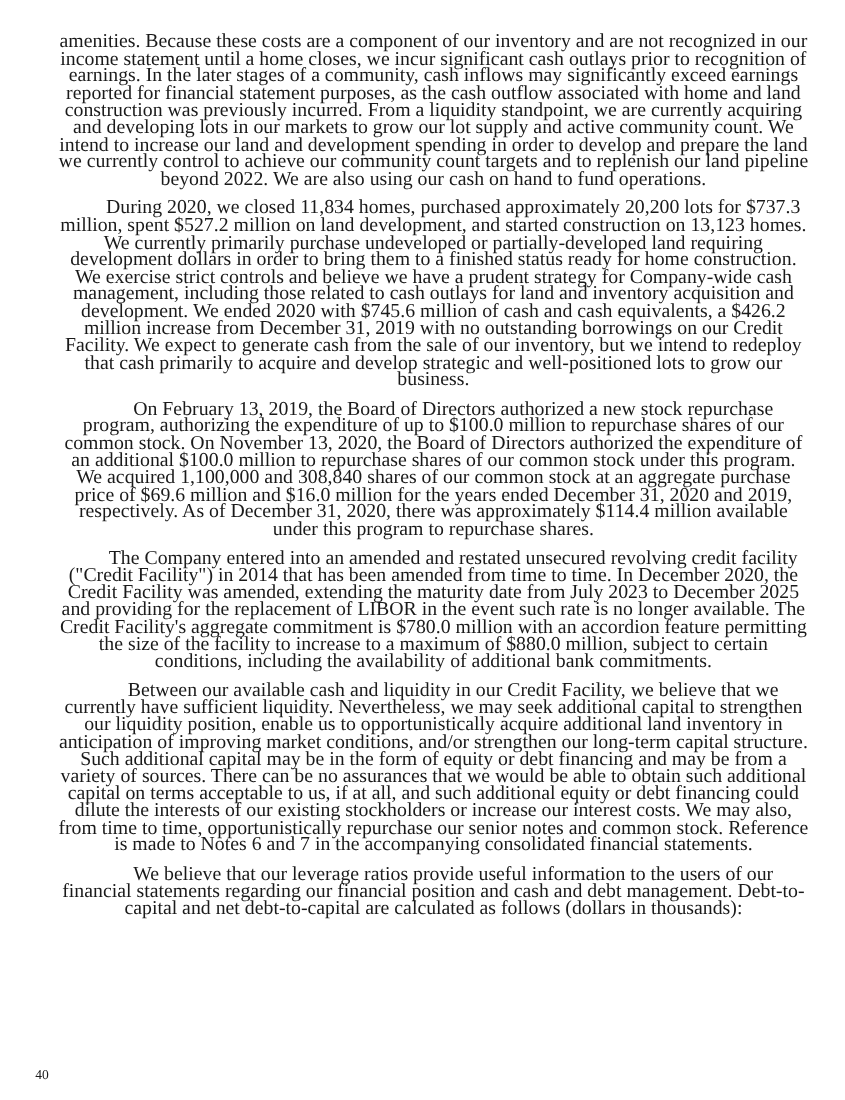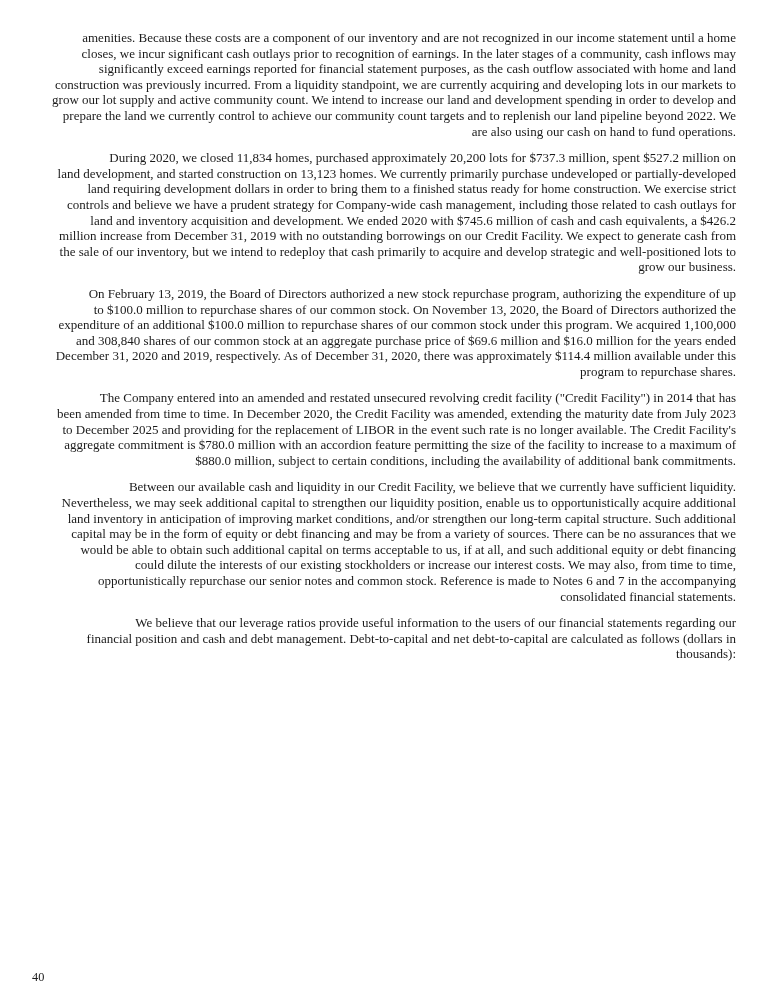--- a/index.html
+++ b/index.html
@@ -16,23 +16,23 @@
       color: #1a1a1a;
     }
     .page {
       position: absolute;
       left: 36px;
       top: 30px;
       width: 700px;
     }
     .para {
       margin: 0 0 11px 16px;
-      font-size: 13px;
+      font-size: 18px;
       line-height: 15.6px;
-      text-align: right;
+      text-align: center;
     }
     .para.indent {
       text-indent: 36px;
       font-family: Liberation Serif, serif;
     }
     .page-number {
       position: absolute;
       left: 0;
       width: 768px;
       top: 970px;

